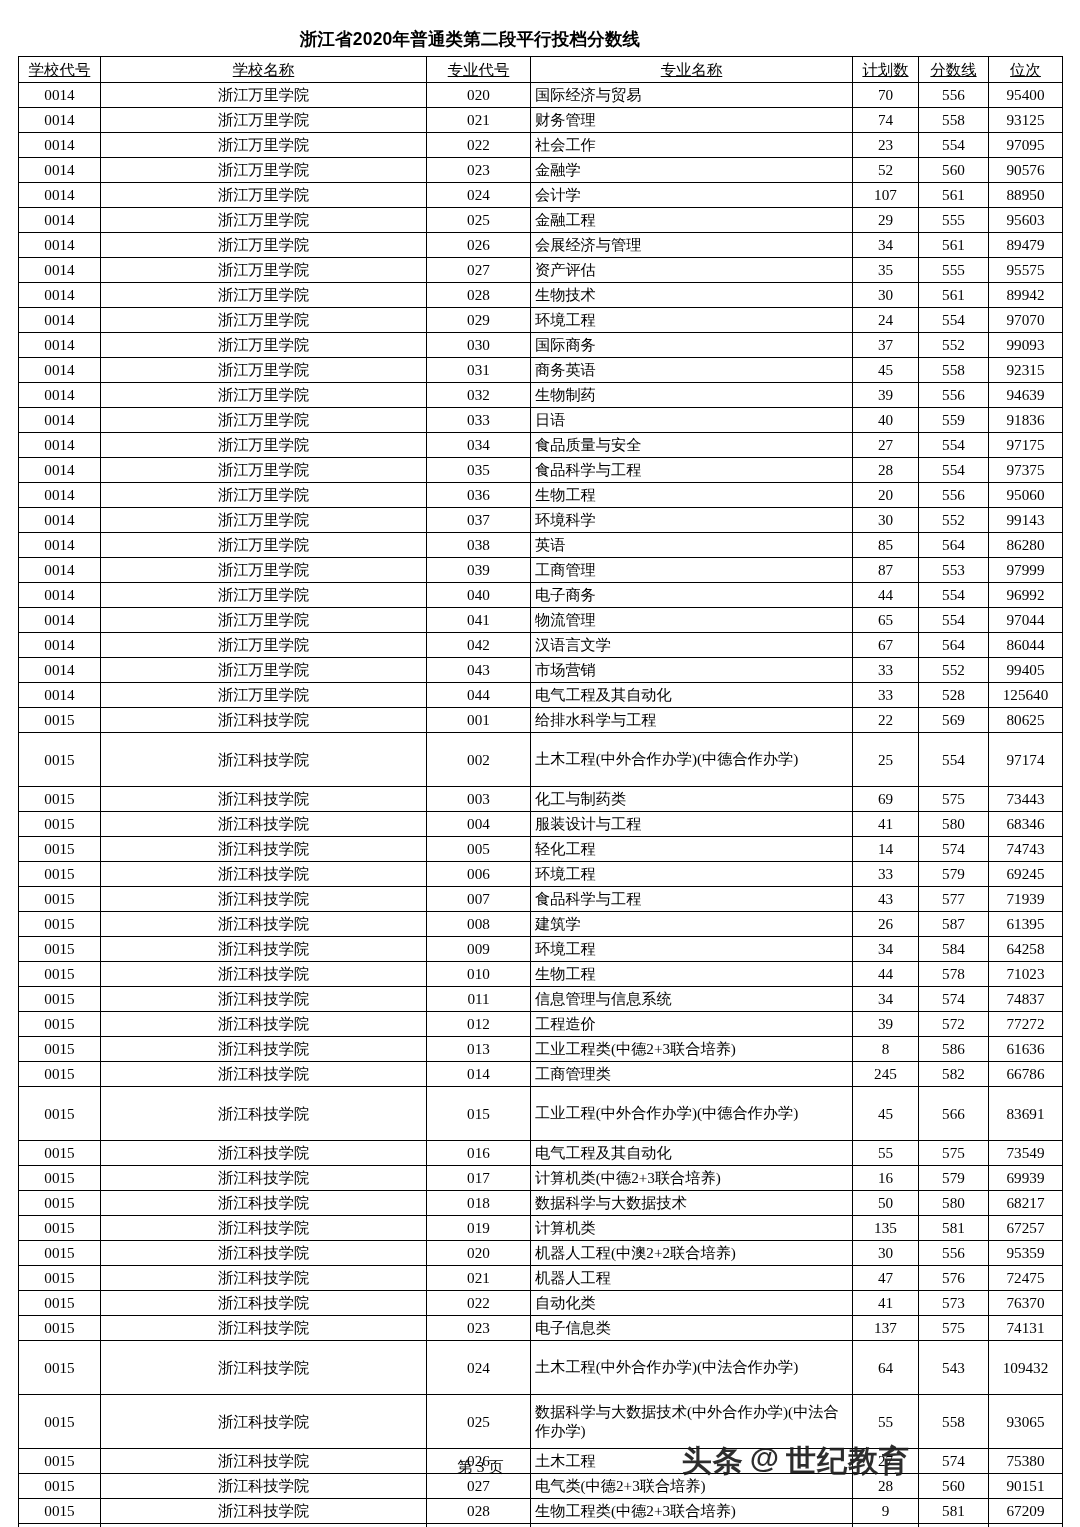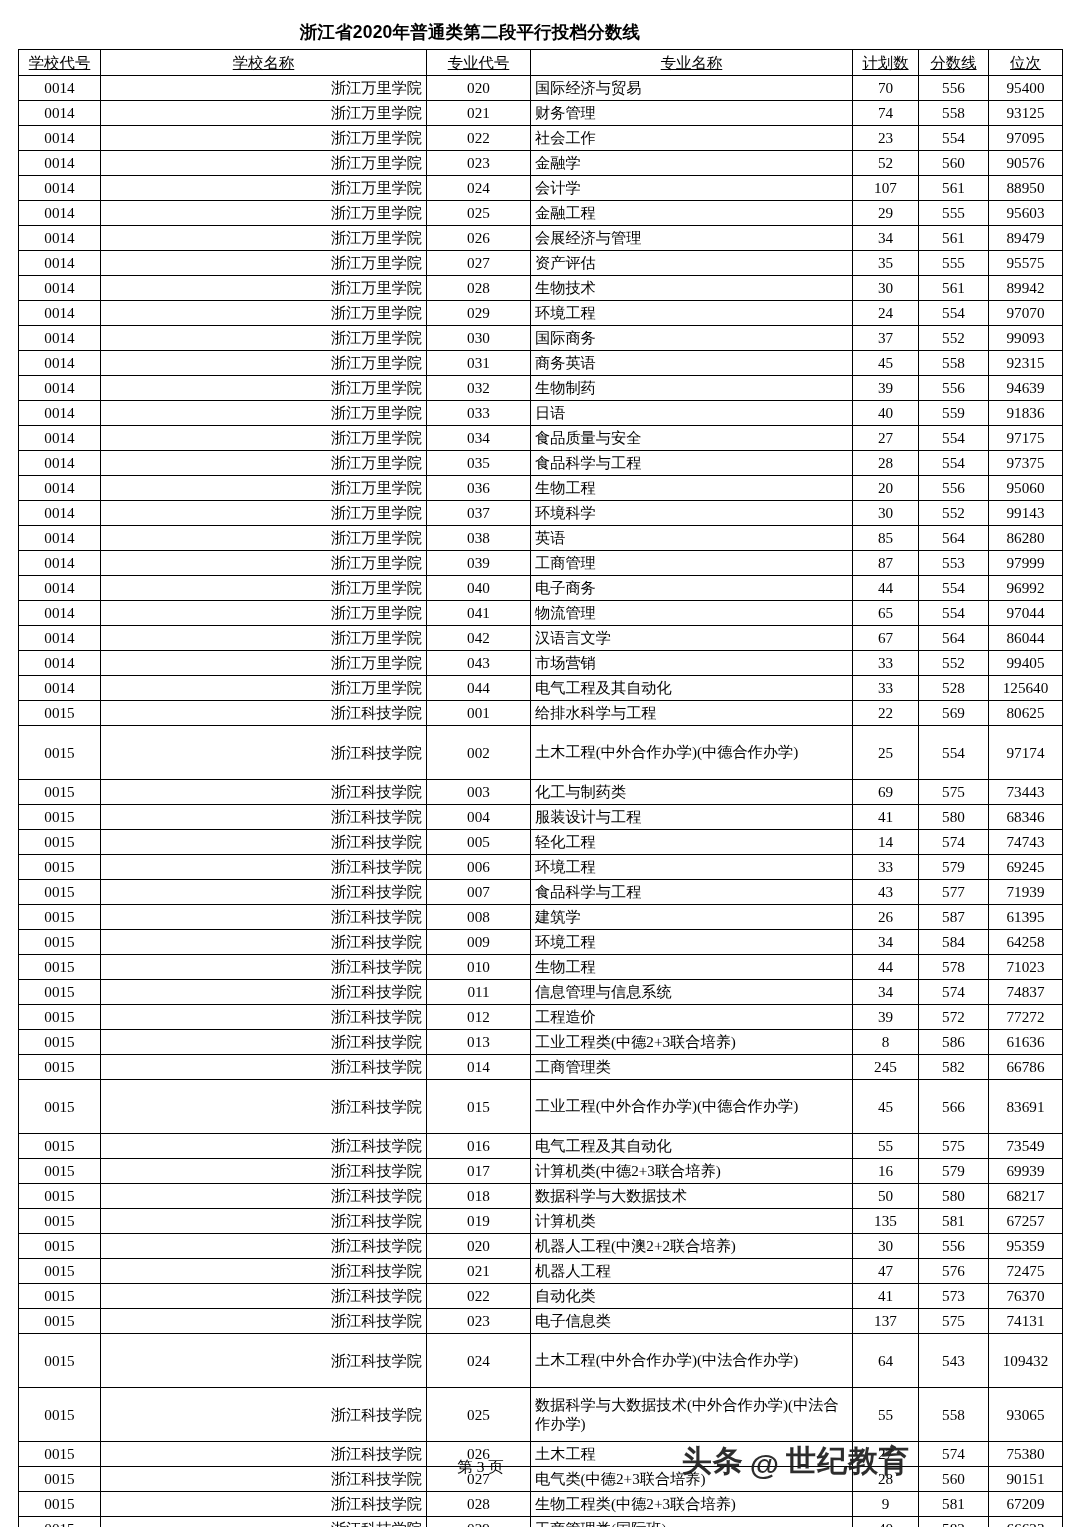--- a/index.html
+++ b/index.html
@@ -13,21 +13,21 @@
     font-family: "Liberation Serif", "DejaVu Serif", serif;
     color: #000000;
     position: relative;
     overflow: hidden;
   }
   .page {
     width: 940px;
     height: 1527px;
     position: relative;
     box-sizing: border-box;
-    padding: 10px 18px;
+    padding: 17px 18px;
   }
   .doc-title {
     text-align: center;
     font-size: 17.5px;
     font-weight: bold;
     letter-spacing: 0.2px;
     padding-top: 12px;
     padding-bottom: 7px;
     line-height: 1.15;
     font-family: "Liberation Sans", "DejaVu Sans", sans-serif;
@@ -58,21 +58,21 @@
   
   col.c-school-code { width: 82px; }
   col.c-school-name { width: 326px; }
   col.c-major-code  { width: 104px; }
   col.c-major-name  { width: 322px; }
   col.c-plan        { width: 66px; }
   col.c-score       { width: 70px; }
   col.c-rank        { width: 74px; }
 
   td.school-code { text-align: center; }
-  td.school-name { text-align: right; padding-left: 7px; }
+  td.school-name { text-align: center; padding-left: 7px; }
   td.major-code  { text-align: center; }
   td.major-name  { text-align: left; padding-left: 7px; }
   td.plan        { text-align: center; }
   td.score       { text-align: center; }
   td.rank        { text-align: center; }
 
   tr.tall td { height: 54px; }
   tr.tall td.major-name {
     white-space: normal;
     line-height: 1.22;
@@ -99,21 +99,21 @@
   .watermark {
     position: absolute;
     right: 30px;
     top: 12px;
     font-size: 30px;
     font-weight: bold;
     color: #1c1c1c;
     font-family: "Liberation Sans", "DejaVu Sans", sans-serif;
     letter-spacing: 1px;
     display: flex;
-    align-items: flex-end;
+    align-items: flex-start;
     gap: 6px;
     opacity: 0.92;
   }
   .watermark .wm-at {
     display: inline-block;
     font-size: 30px;
   }
 </style>
 </head>
 <body>

